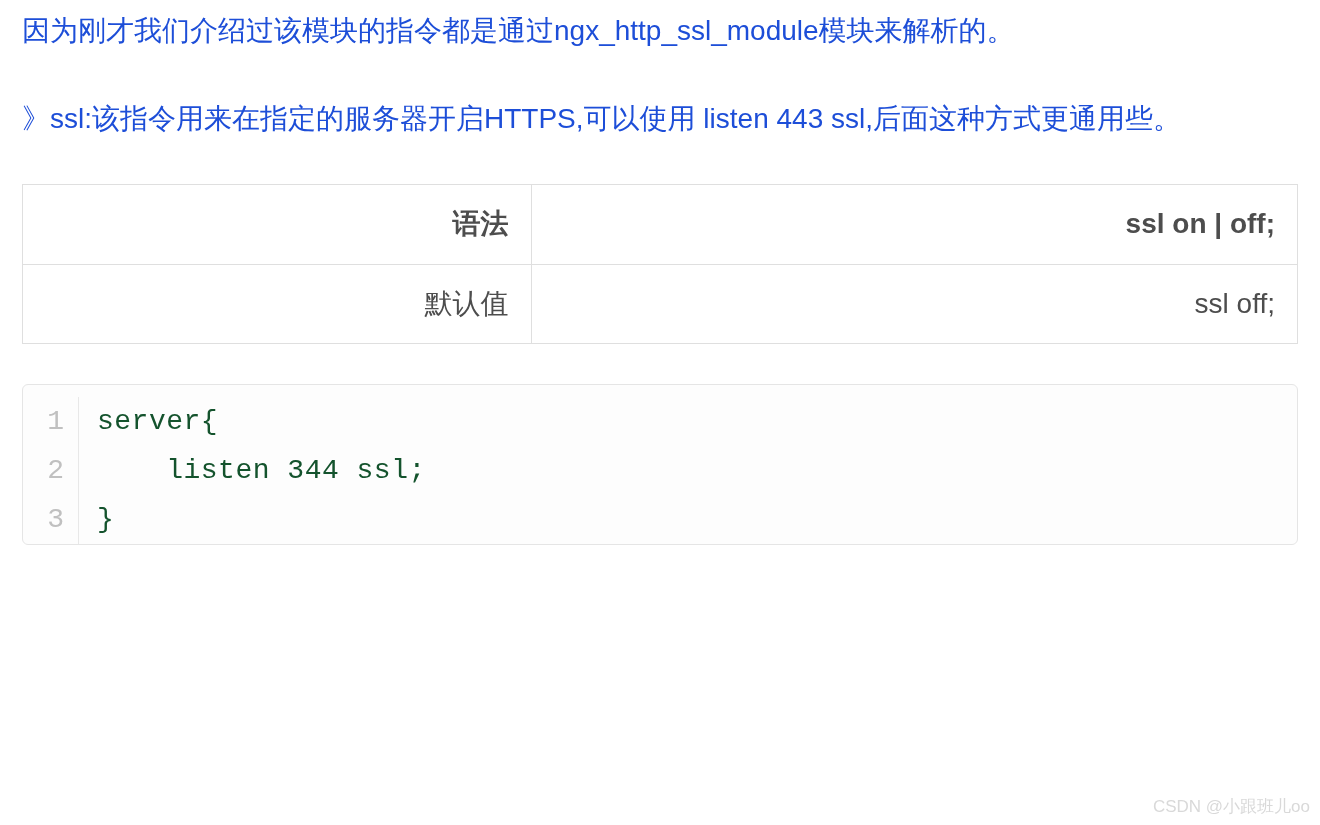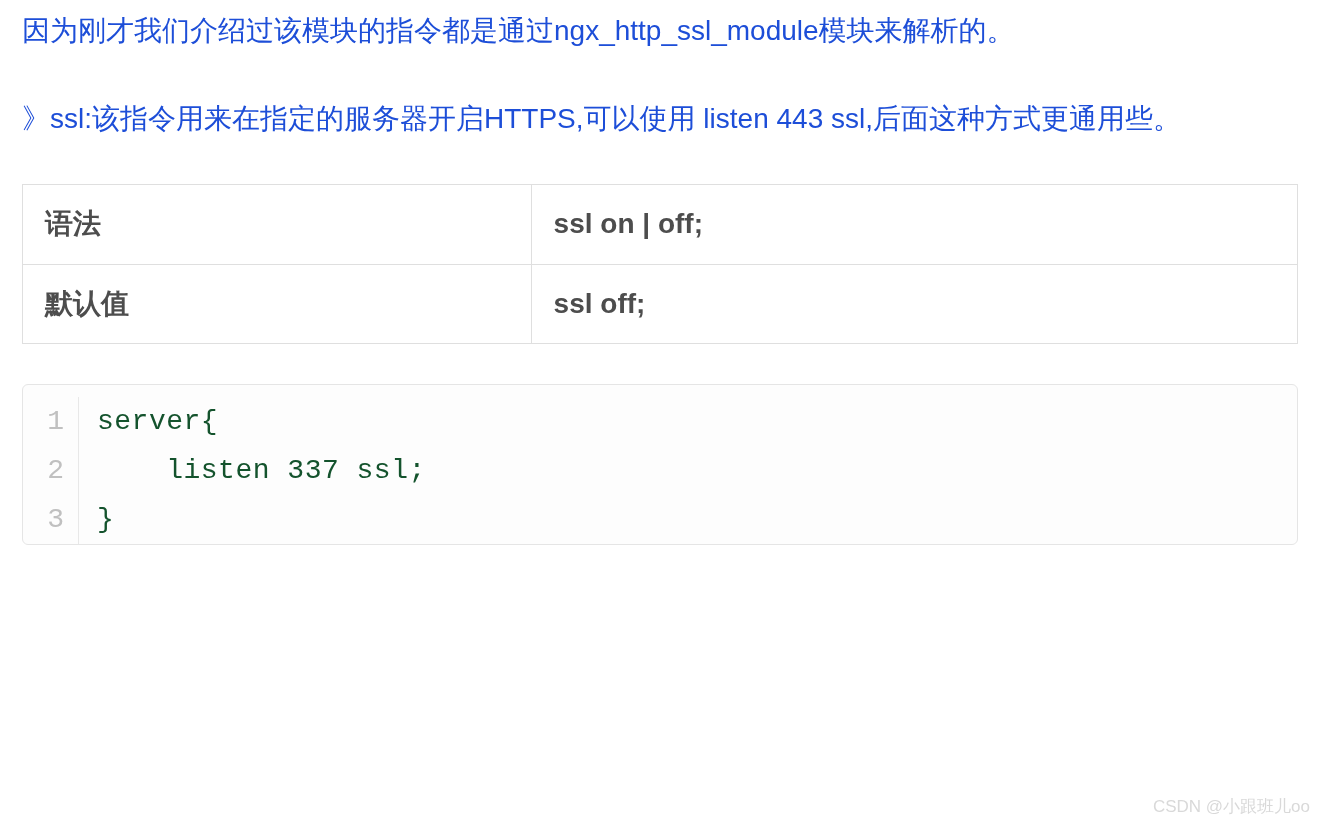--- a/index.html
+++ b/index.html
@@ -24,30 +24,30 @@
       margin-top: 8px;
     }
     table {
       width: 100%;
       border-collapse: collapse;
       margin-bottom: 40px;
     }
     table th, table td {
       border: 1px solid #dfdfdf;
       padding: 16px 22px;
-      text-align: left;
+      text-align: right;
       font-size: 28px;
       color: #4d4d4d;
     }
     table th {
       font-weight: 700;
       background: #ffffff;
     }
     table td {
-      font-weight: 700;
+      font-weight: 400;
       margin-left: 40px;
     }
     .code-block {
       border: 1px solid #e5e5e5;
       border-radius: 6px;
       background: #fdfdfd;
       padding: 12px 0 0 0;
       font-family: "Consolas", "Monaco", "Courier New", monospace;
       font-size: 28px;
       line-height: 1.75;
@@ -105,21 +105,21 @@
   </tbody>
 </table>
 
 <div class="code-block">
   <div class="code-line">
     <span class="line-number">1</span>
     <span class="line-content">server{</span>
   </div>
   <div class="code-line">
     <span class="line-number">2</span>
-    <span class="line-content">    listen 337 ssl;</span>
+    <span class="line-content">    listen 344 ssl;</span>
   </div>
   <div class="code-line">
     <span class="line-number">3</span>
     <span class="line-content">}</span>
   </div>
 </div>
 
 <div class="watermark">CSDN @小跟班儿oo</div>
 
 </body></html>

